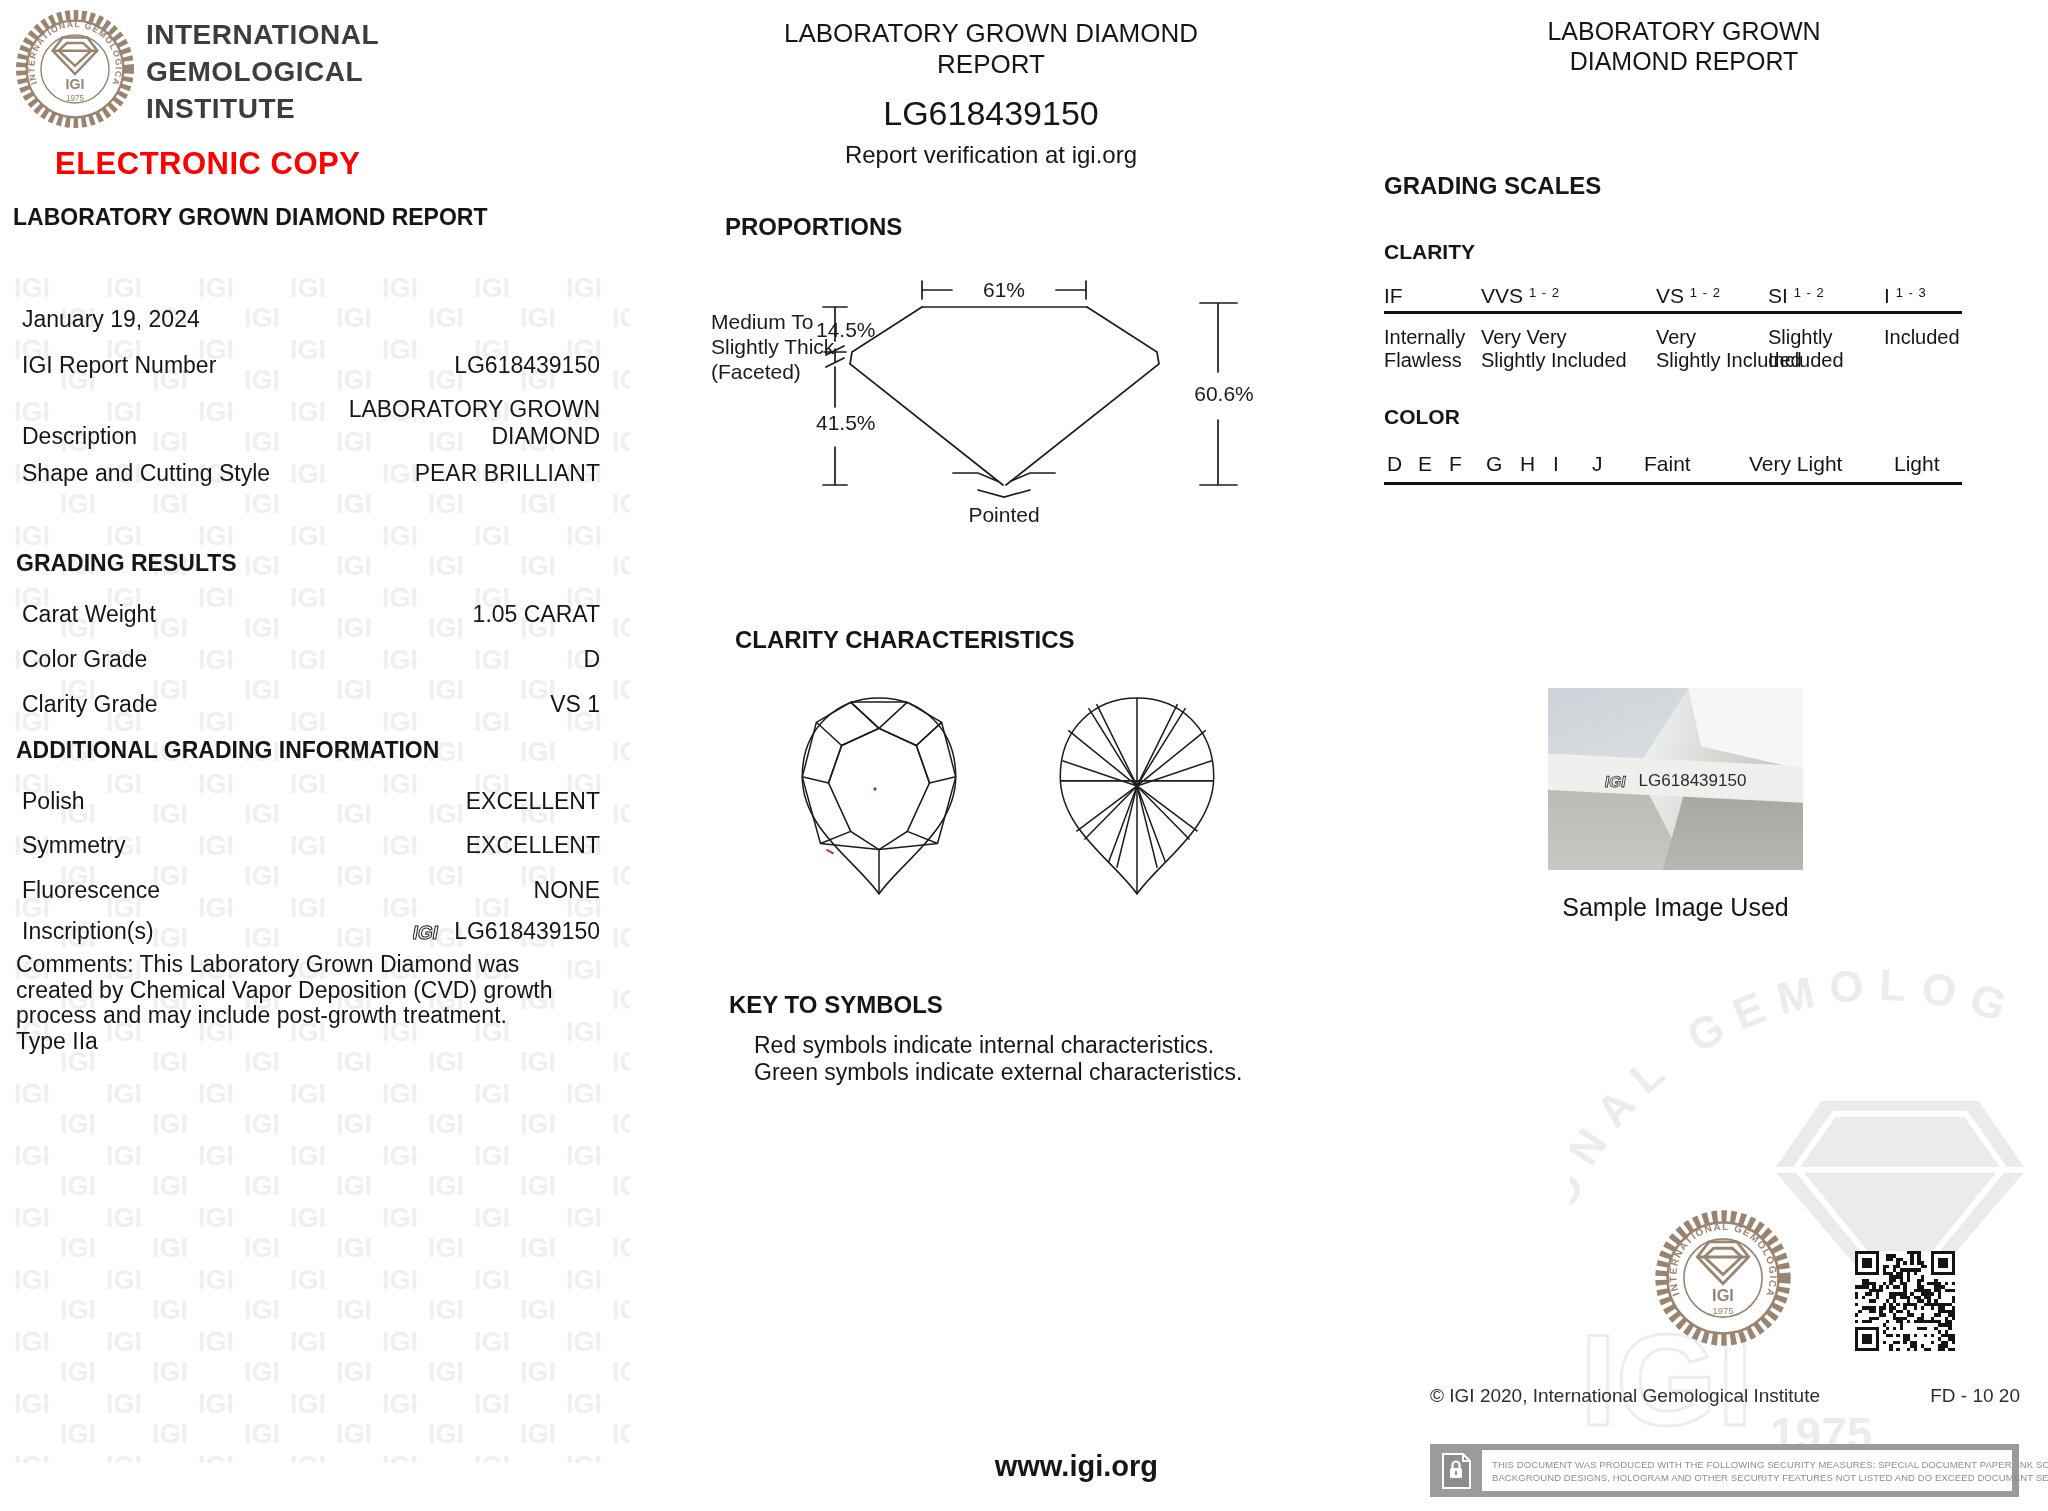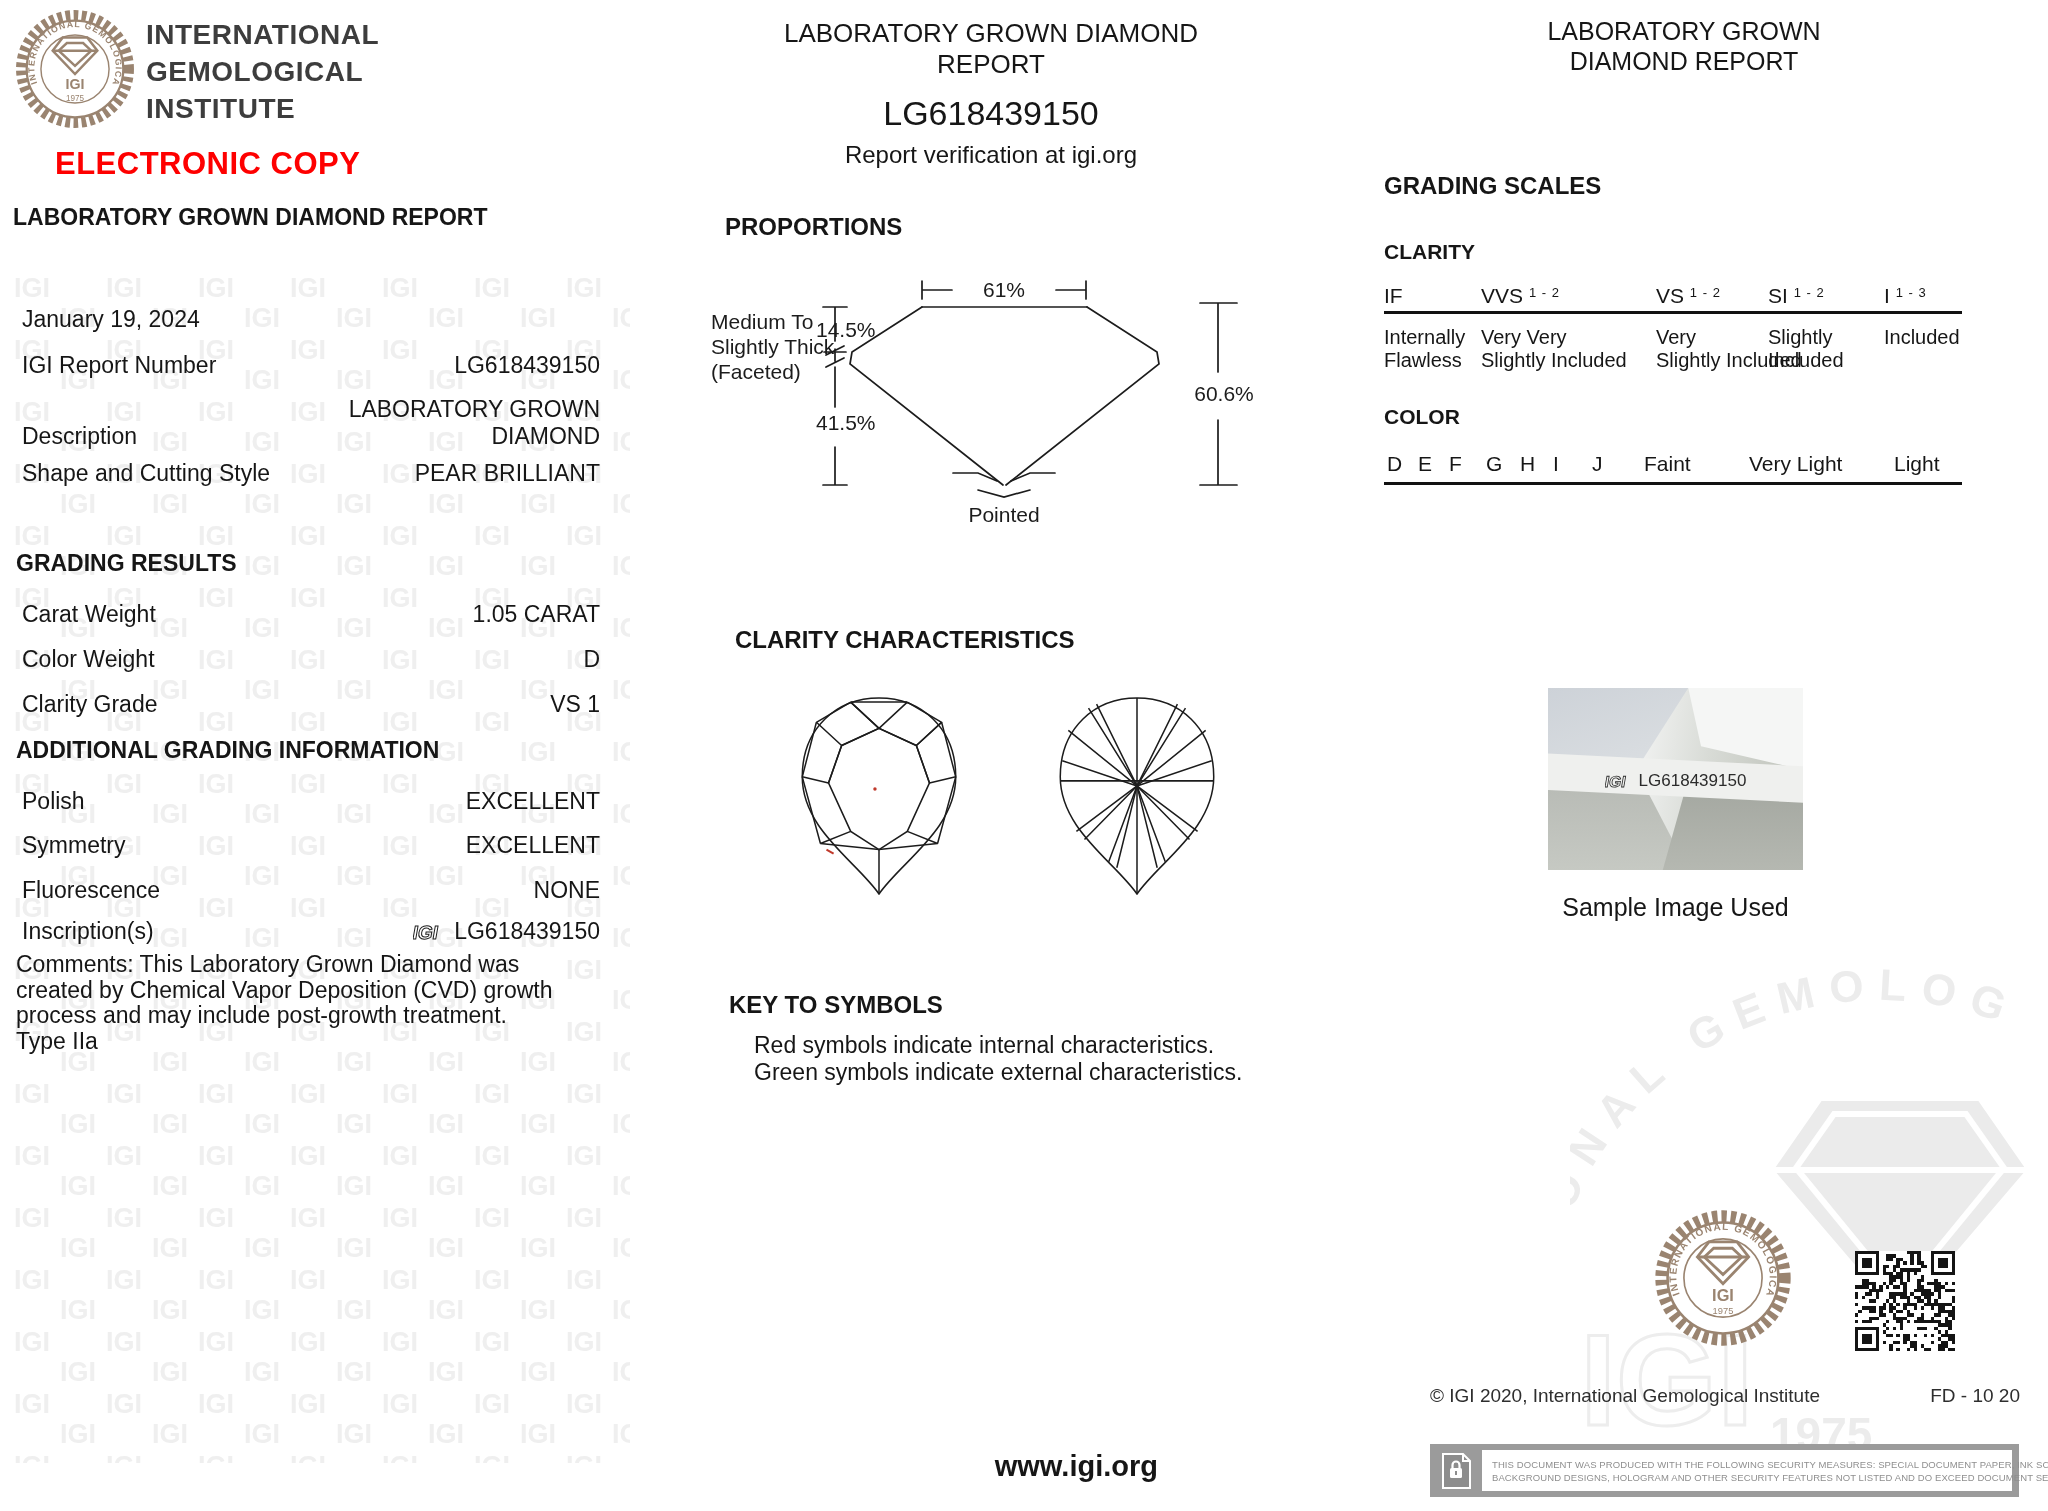--- a/index.html
+++ b/index.html
@@ -125,21 +125,21 @@
     <span class="val">PEAR BRILLIANT</span>
   </div>
 
   <div class="shead" style="top:277px">GRADING RESULTS</div>
 
   <div class="row" style="top:328px">
     <span>Carat Weight</span>
     <span class="val">1.05 CARAT</span>
   </div>
   <div class="row" style="top:373px">
-    <span>Color Weight</span>
+    <span>Color Grade</span>
     <span class="val">D</span>
   </div>
   <div class="row" style="top:418px">
     <span>Clarity Grade</span>
     <span class="val">VS 1</span>
   </div>
 
   <div class="shead" style="top:464px">ADDITIONAL GRADING INFORMATION</div>
 
   <div class="row" style="top:515px">

